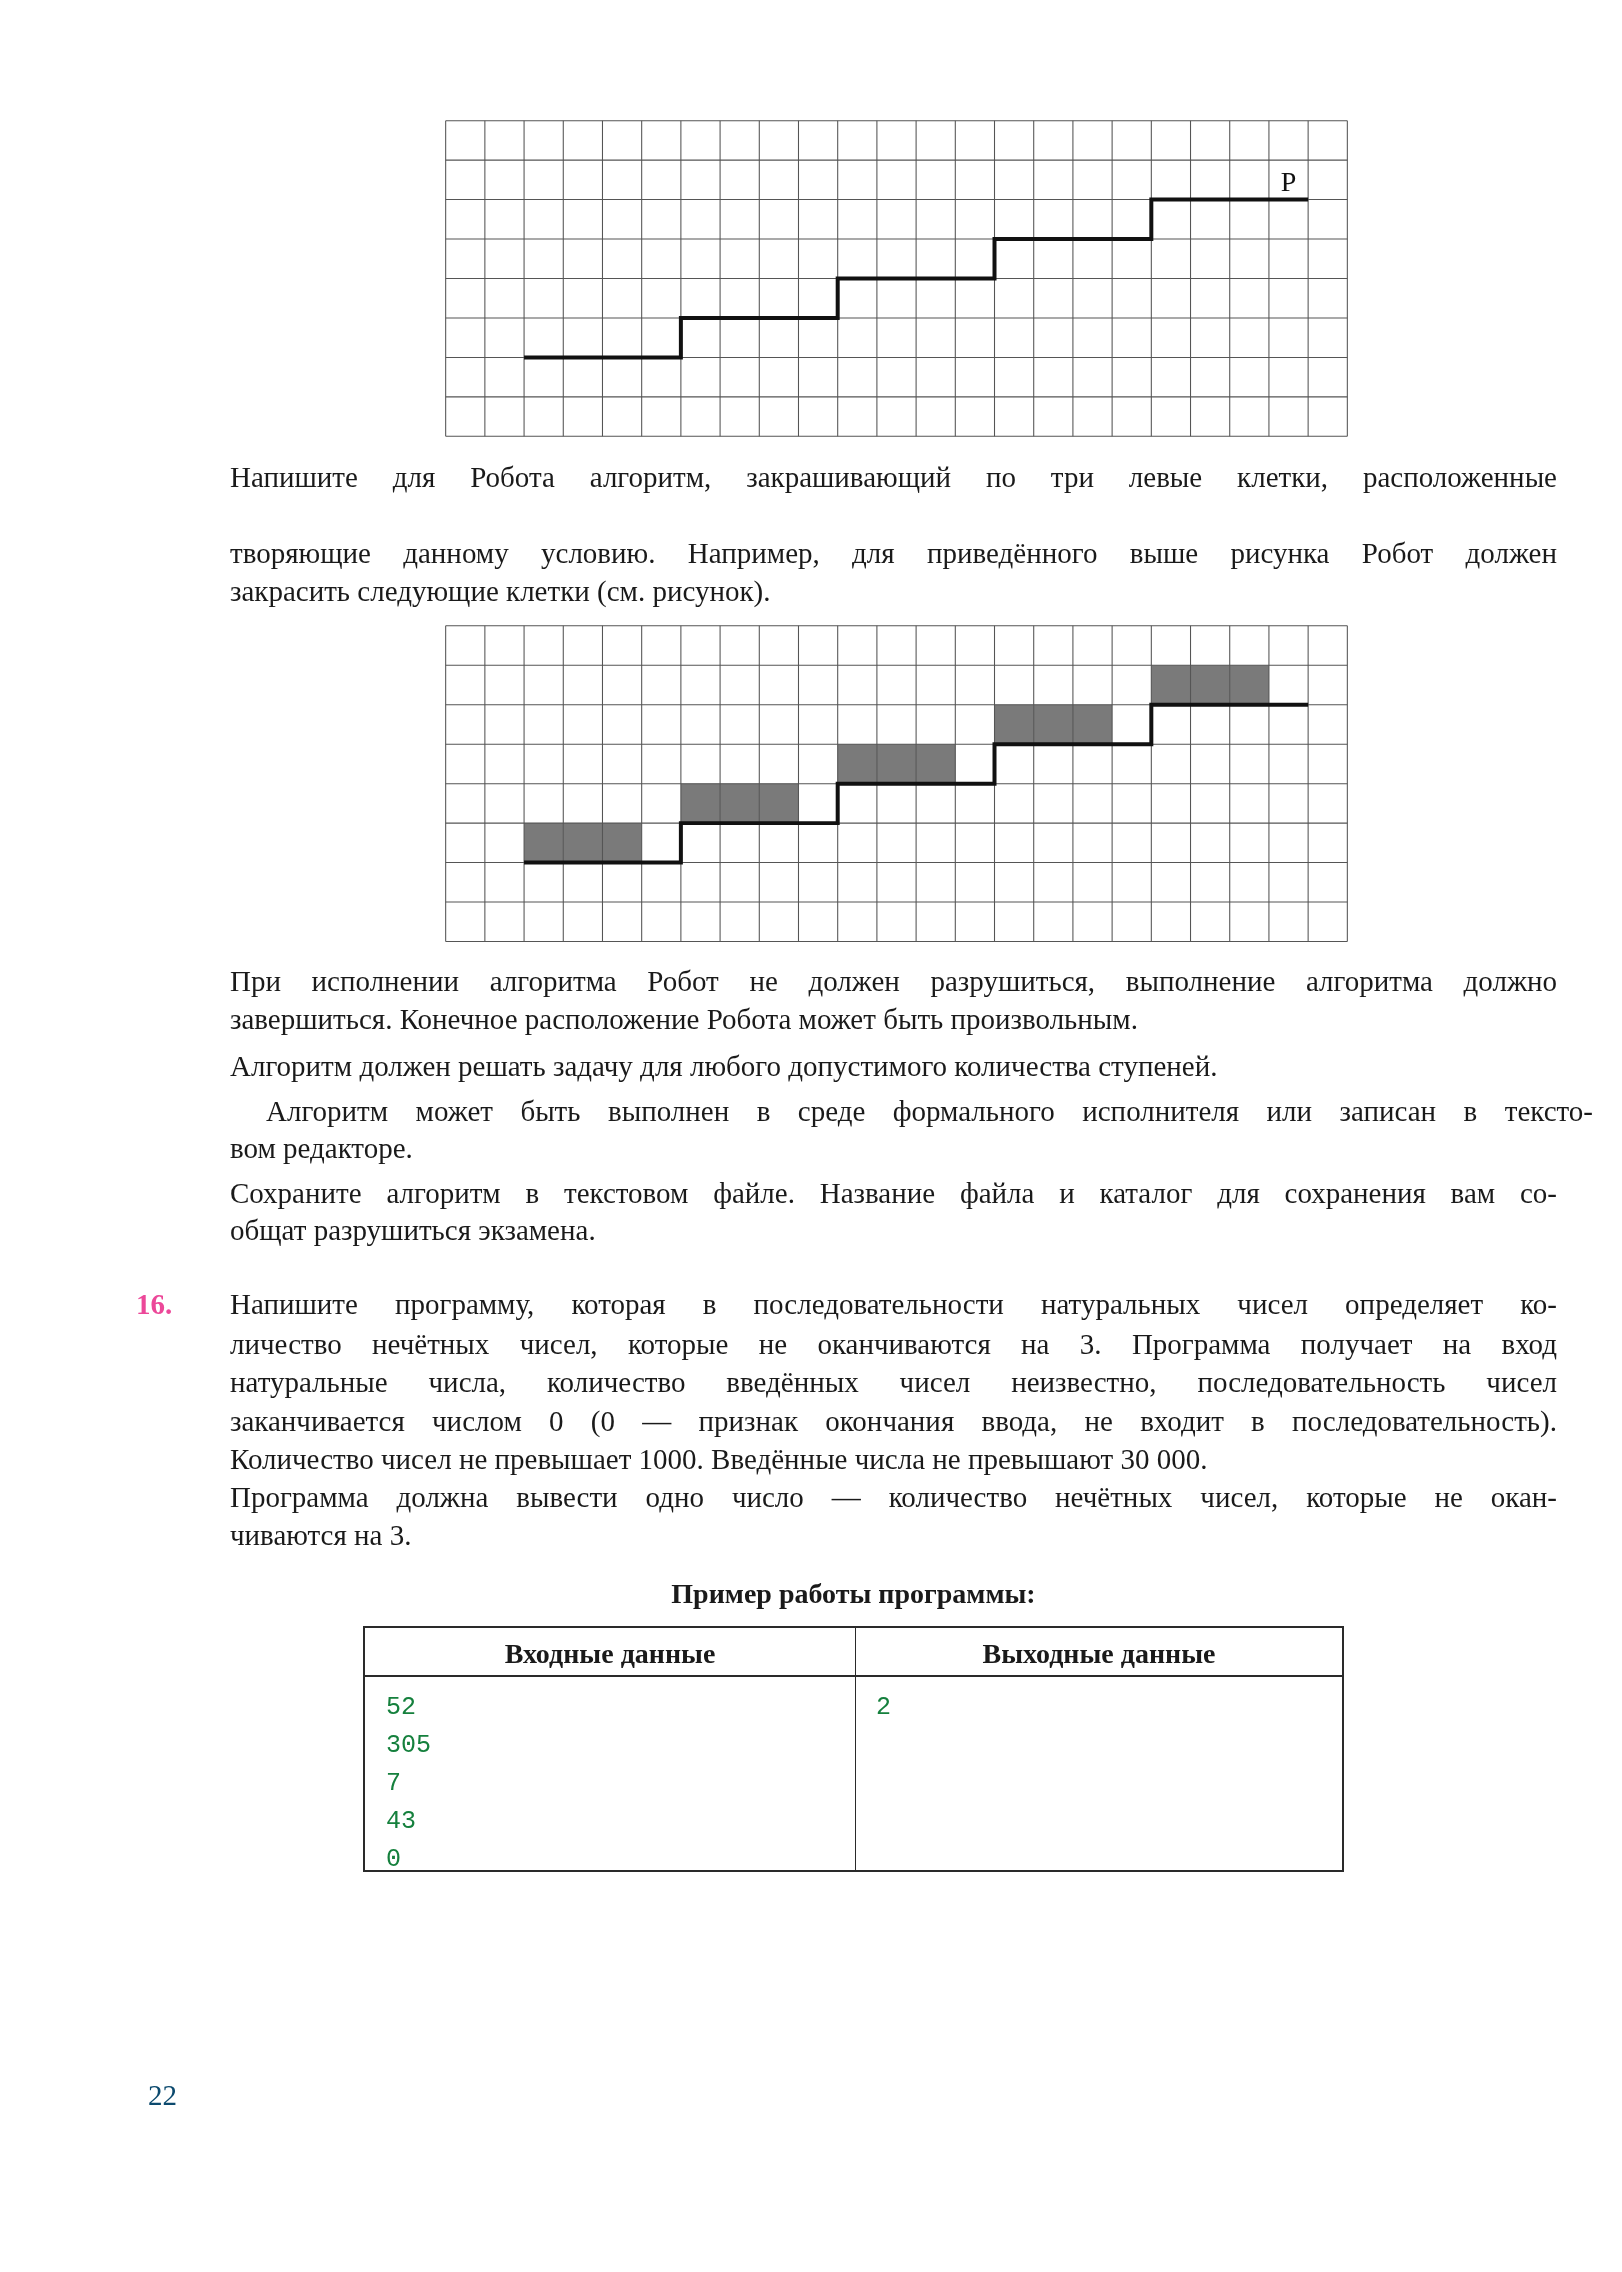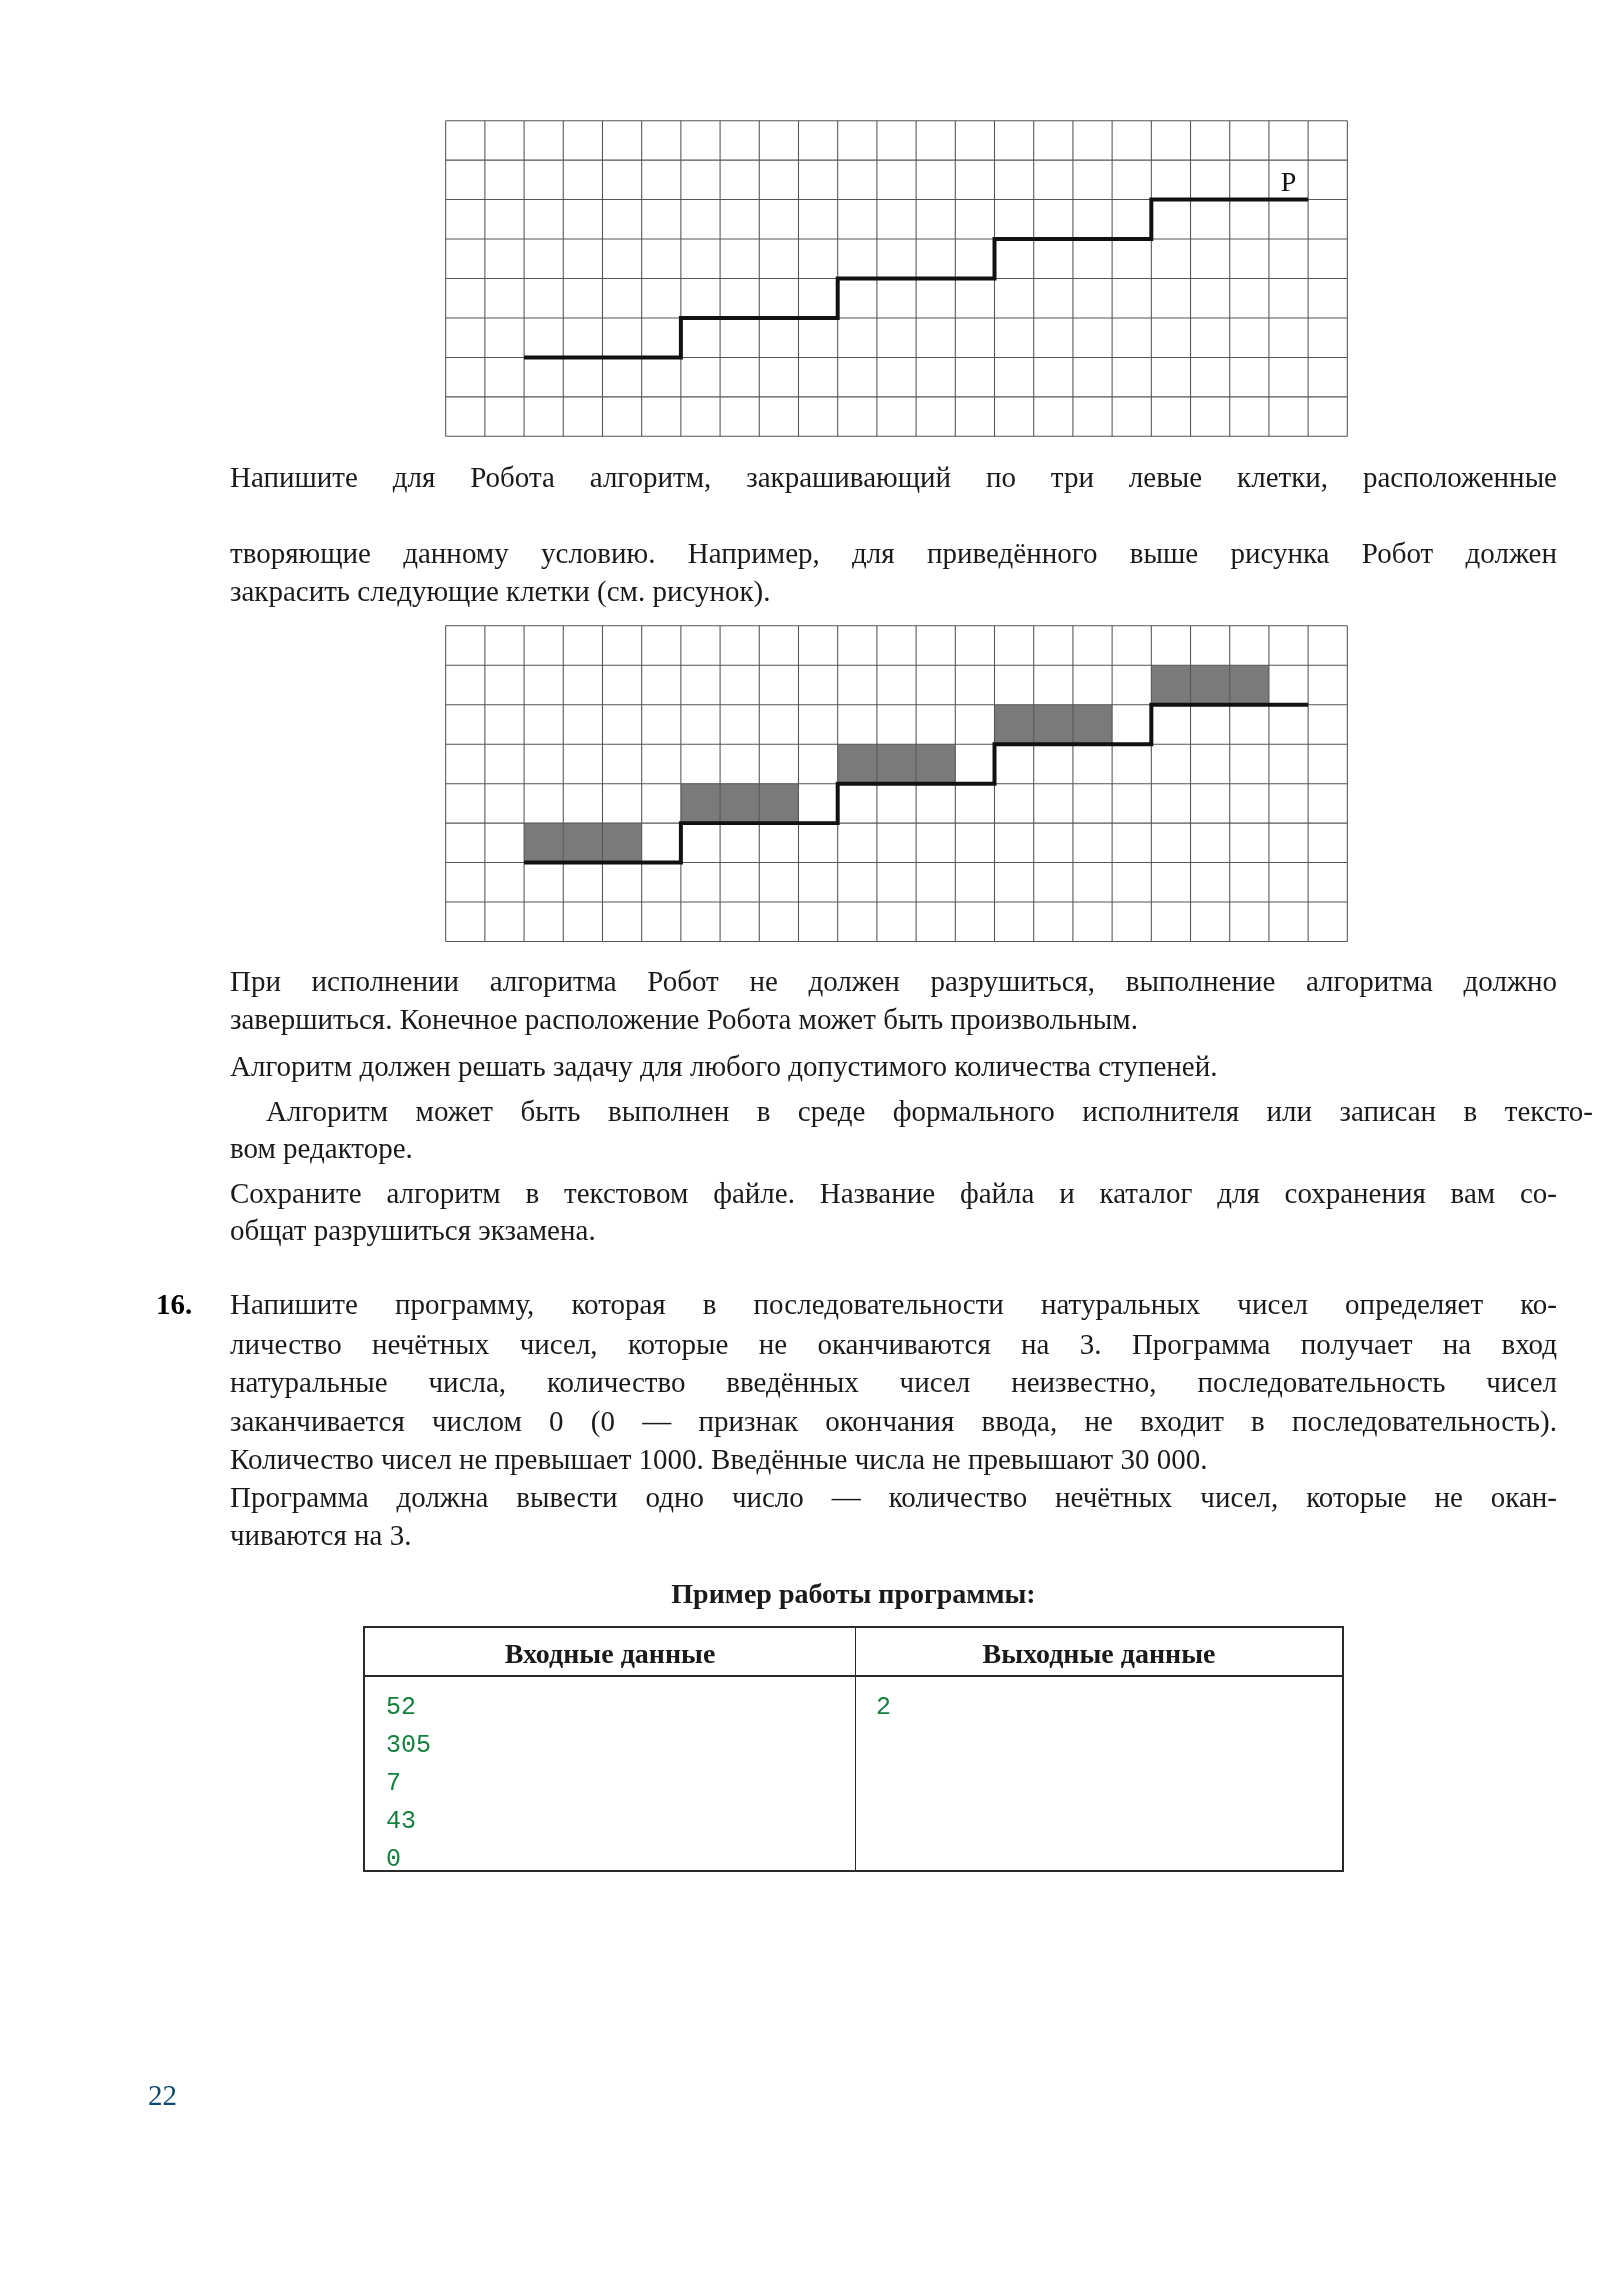--- a/index.html
+++ b/index.html
@@ -8,23 +8,23 @@
   .grid-svg { position: absolute; }
   .line {
     position: absolute; left: 230px; width: 1327px;
     font-family: "Liberation Serif", "DejaVu Serif", serif;
     font-size: 29px; line-height: 38px; height: 38px; color: #1a1a1a;
     white-space: nowrap; overflow: visible;
   }
   .line.j { text-align: justify; text-align-last: justify; white-space: normal; }
   .line.l { text-align: left; }
   .num-label {
-    position: absolute; left: 156px;
+    position: absolute; left: 136px;
     font-family: "Liberation Serif", "DejaVu Serif", serif;
-    font-weight: bold; font-size: 29px; line-height: 38px; color: #000000;
+    font-weight: bold; font-size: 29px; line-height: 38px; color: #ec4899;
   }
   .example-caption {
     position: absolute; left: 363px; width: 981px; text-align: center;
     font-family: "Liberation Serif", "DejaVu Serif", serif;
     font-weight: bold; font-size: 28px; line-height: 38px; color: #1a1a1a;
   }
   .io-table {
     position: absolute; left: 363px; top: 1626px; width: 981px; height: 246px;
     border: 2px solid #2a2a2a; box-sizing: border-box;
   }

